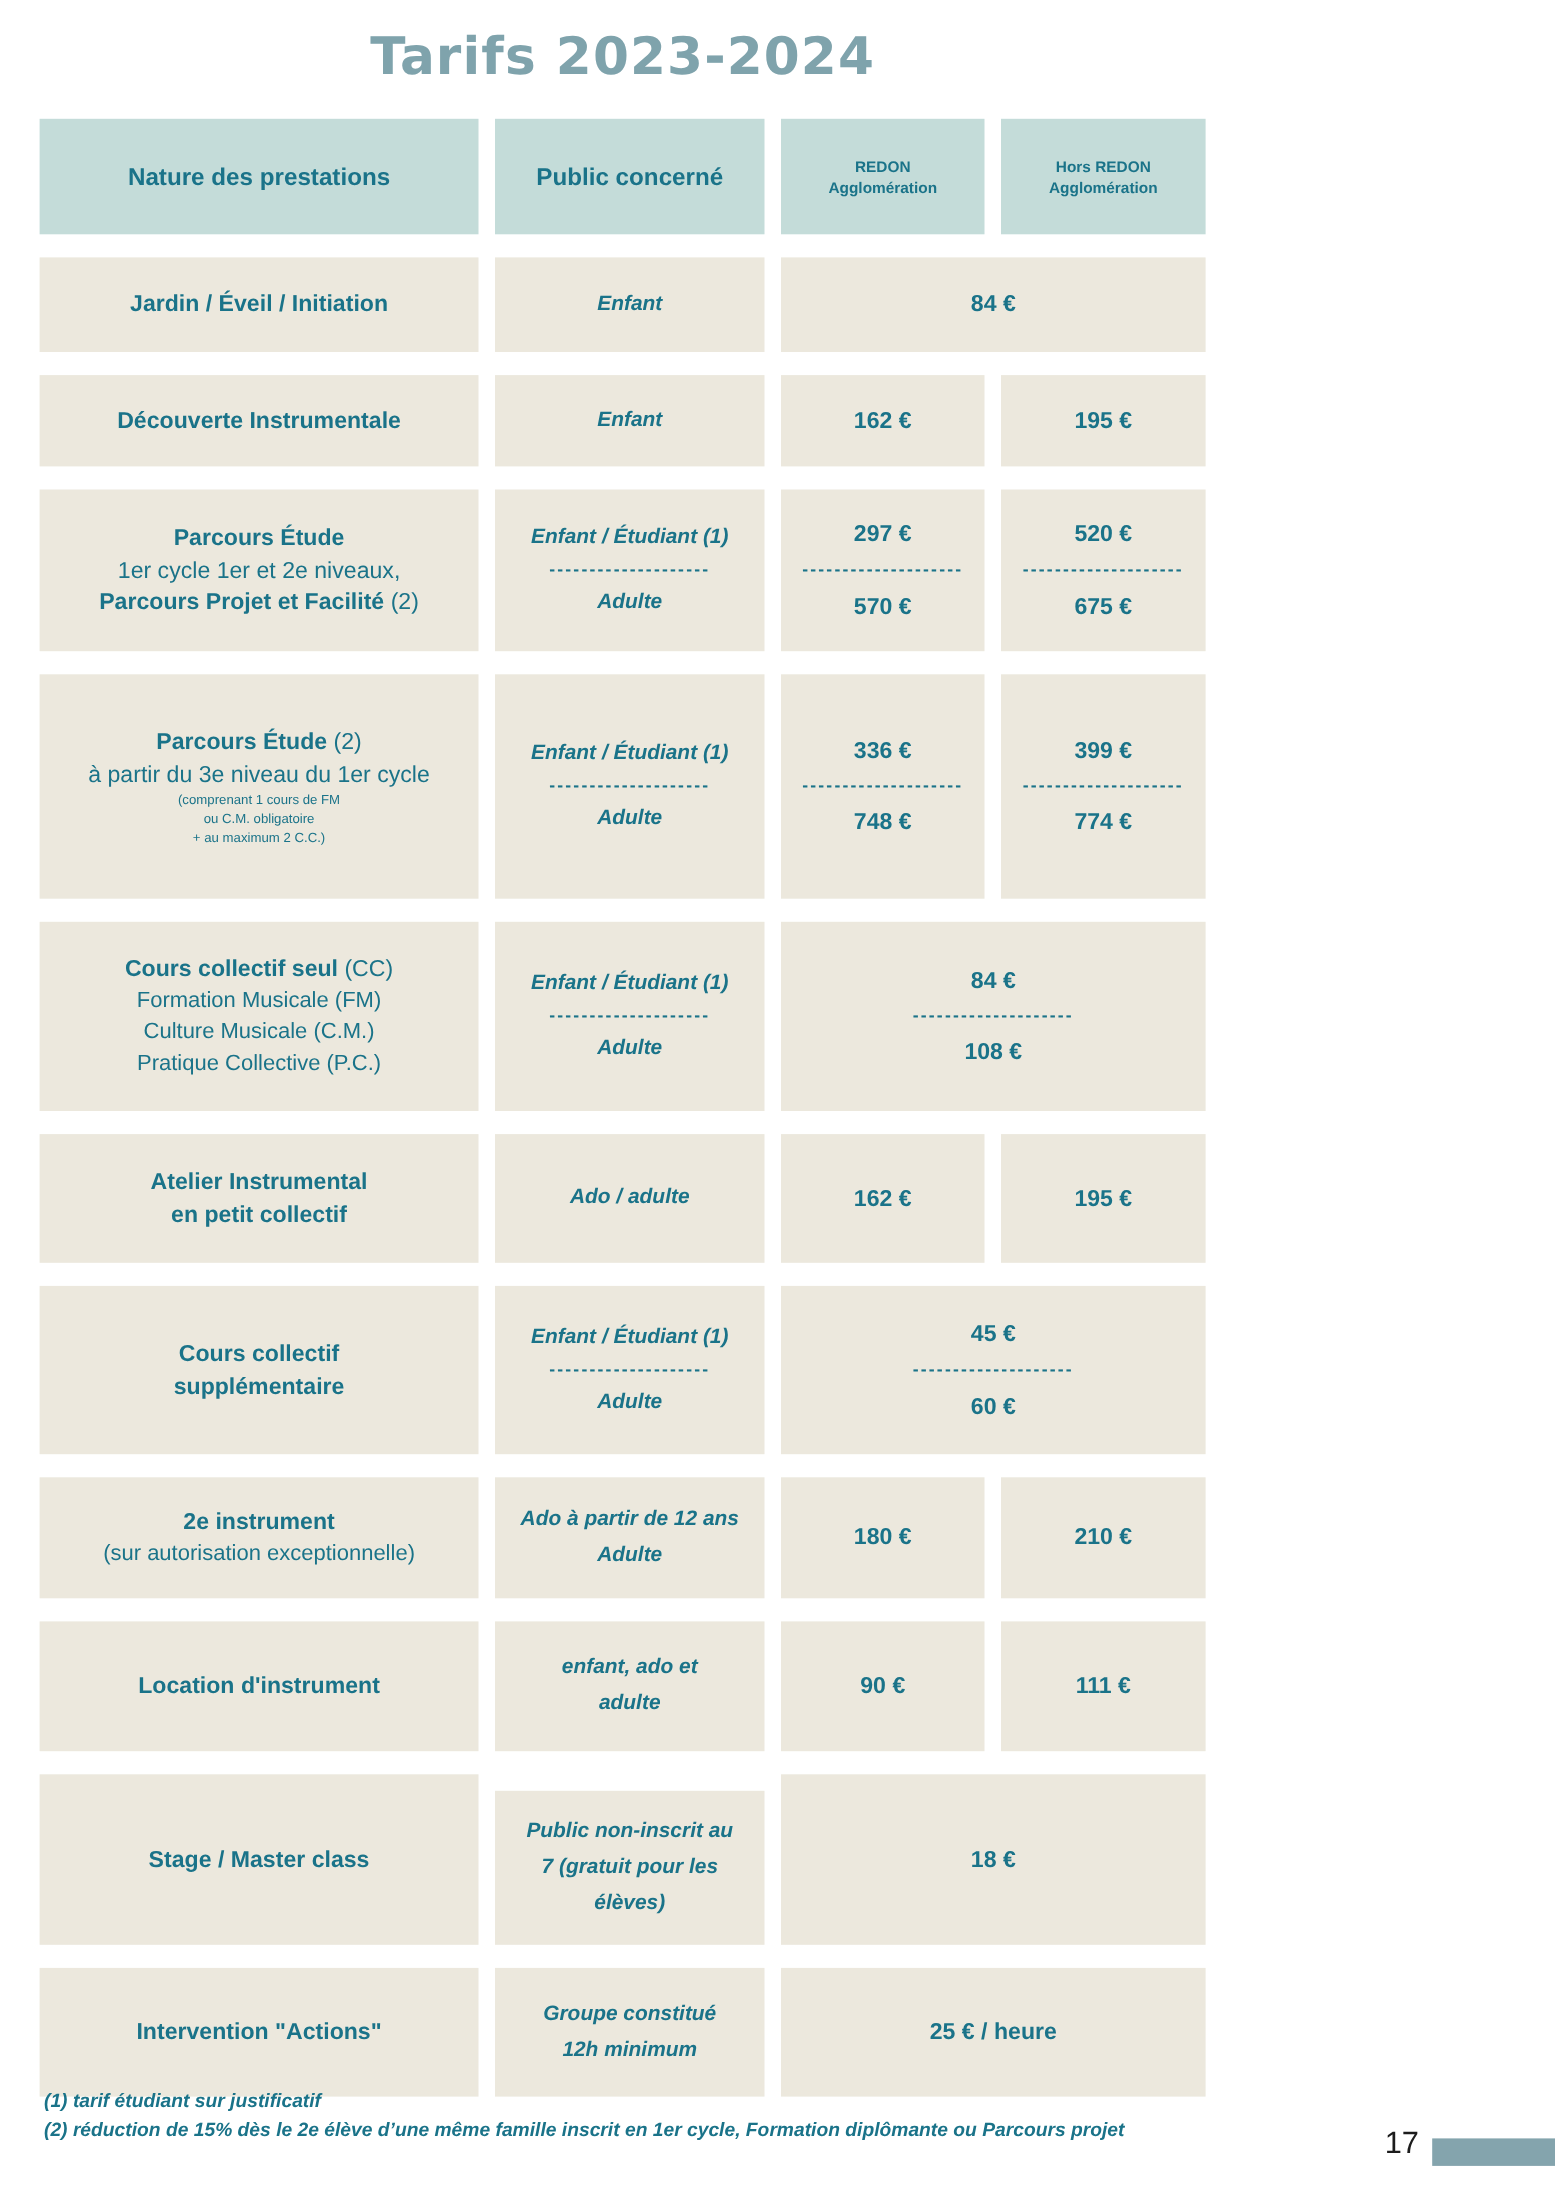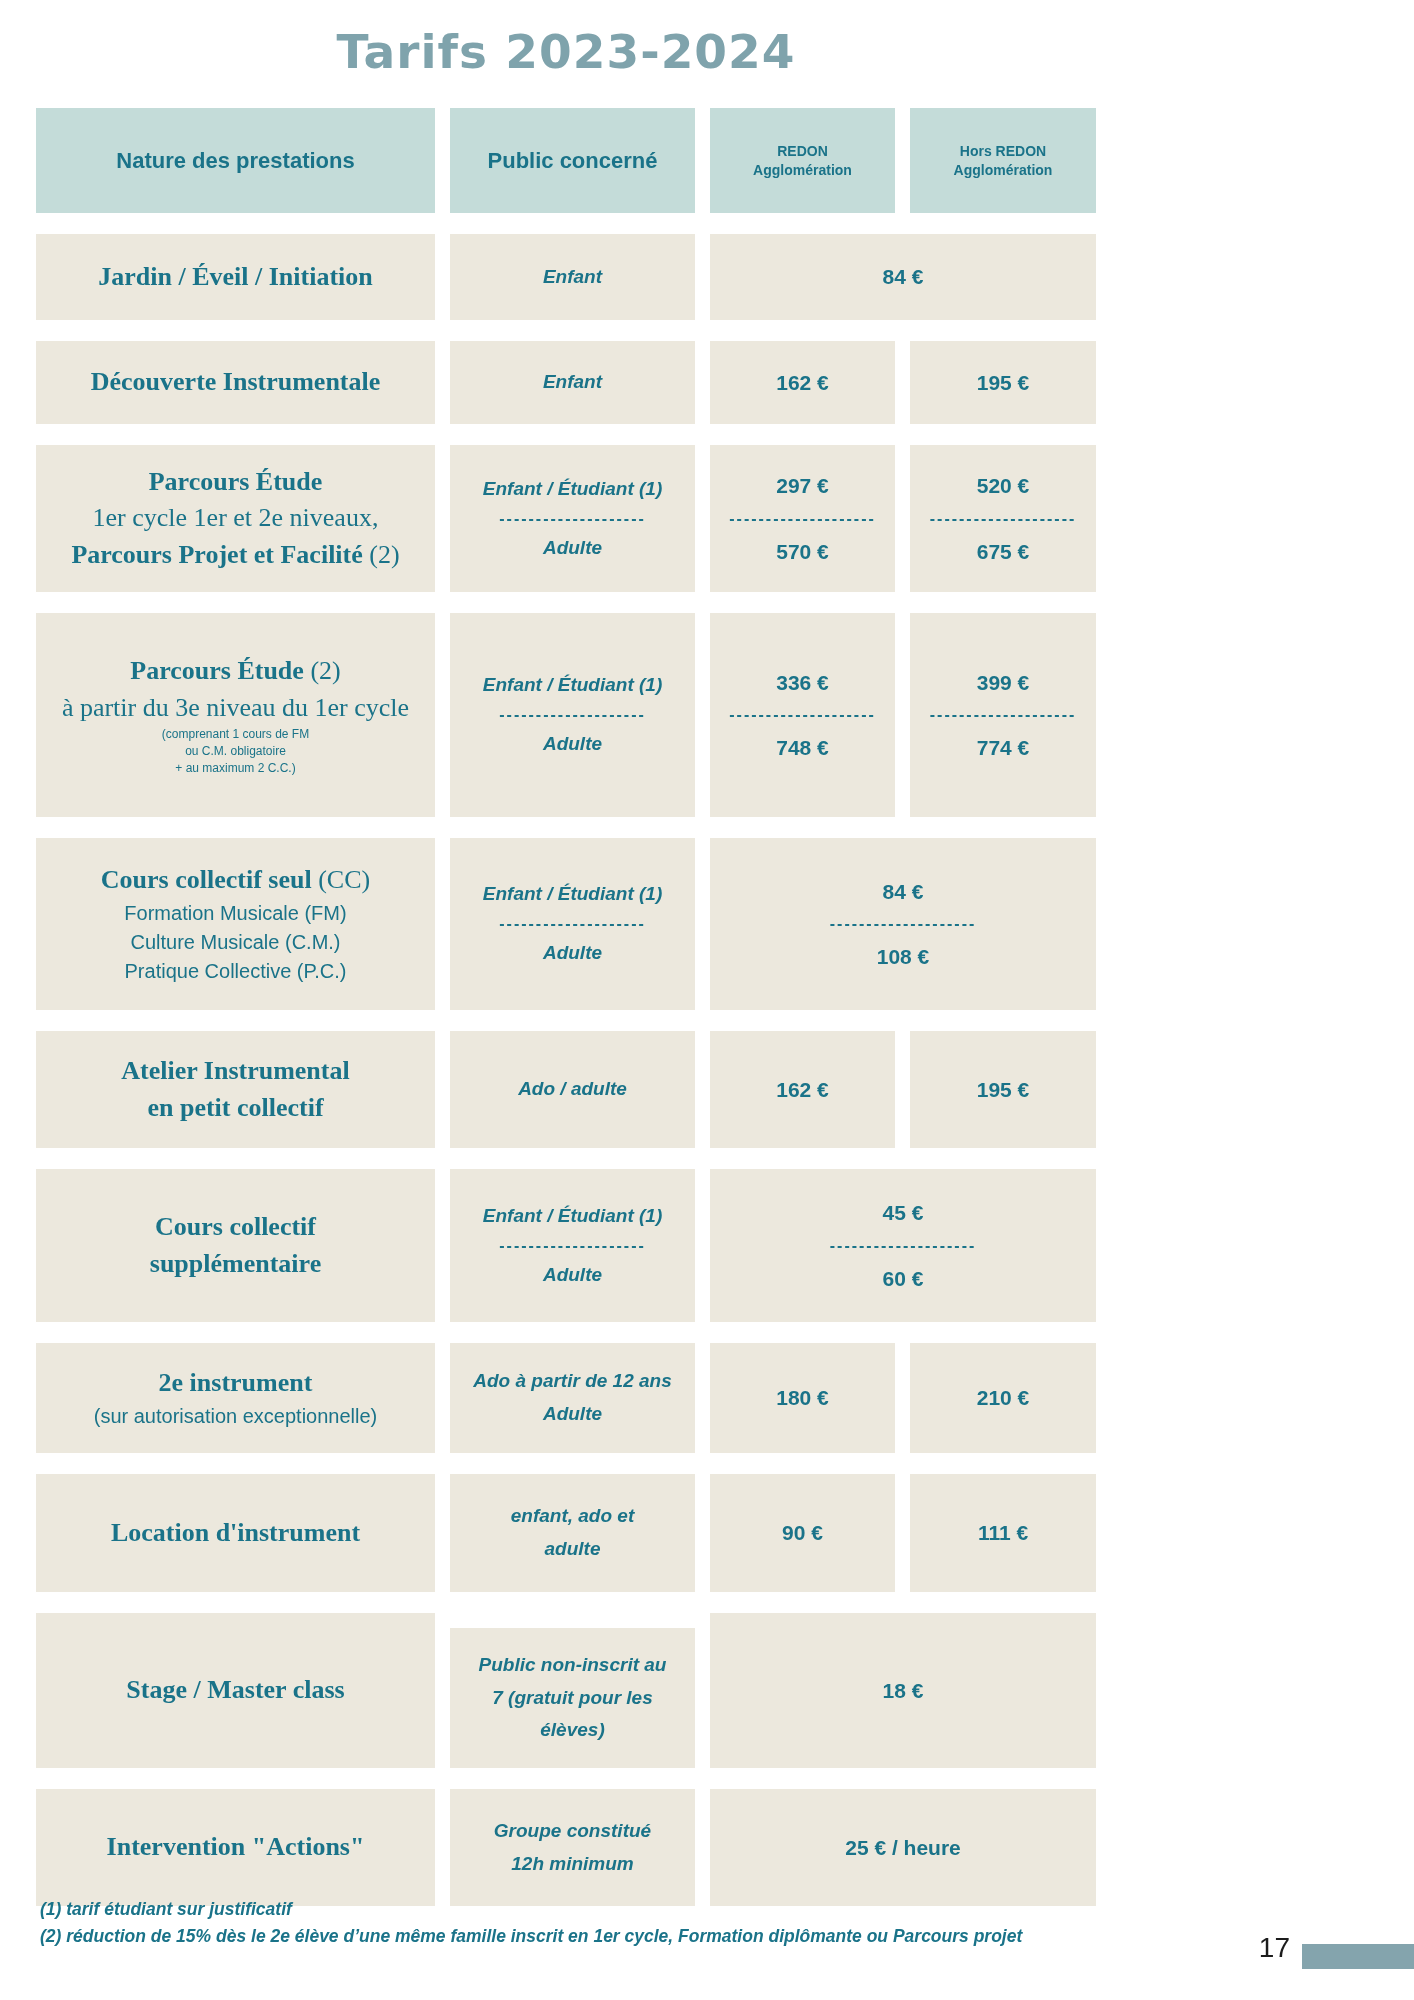--- a/index.html
+++ b/index.html
@@ -43,21 +43,21 @@
     color: var(--teal-text, #1a7389);
   }
   .header-cell { background: var(--header-bg, #c4dcd9); }
   .header-line { font-size: 22px; font-weight: 700; line-height: 1.35; }
   .header-small .header-line { font-size: 14px; }
 
   .line { line-height: 1.4; }
   .pb { font-weight: 700; }
   .pr { font-weight: 400; }
 
-  .nat-lg { font-size: 26px; font-family: Liberation Serif, serif; }
+  .nat-lg { font-size: 21px; }
   .nat-md { font-size: 20px; line-height: 1.45; }
   .nat-sm { font-size: 12px; line-height: 1.4; }
 
   .pub  { font-size: 19px; font-style: italic; }
   .public-cell .line { margin: 3px 0; }
   .public-cell .dash-line { margin: 5px 0; }
 
   .price { font-size: 21px; }
   .price-cell .line { margin: 4px 0; }
   .price-cell .dash-line { margin: 6px 0; }

